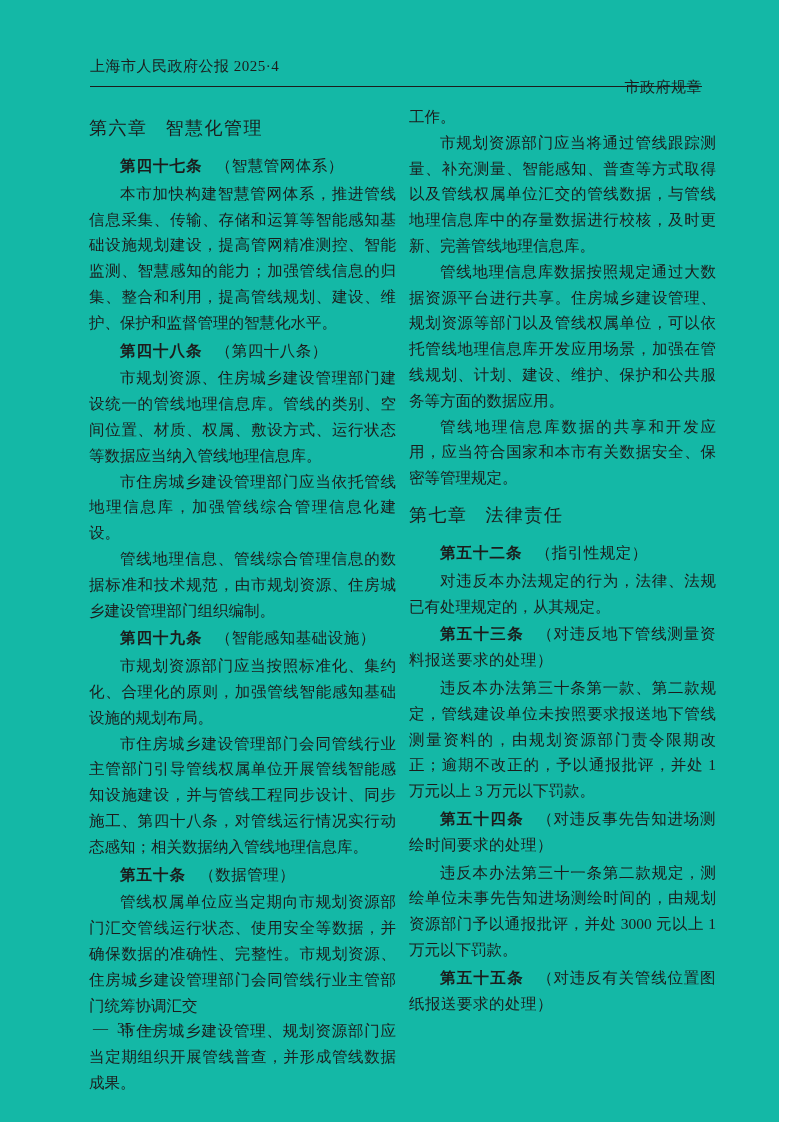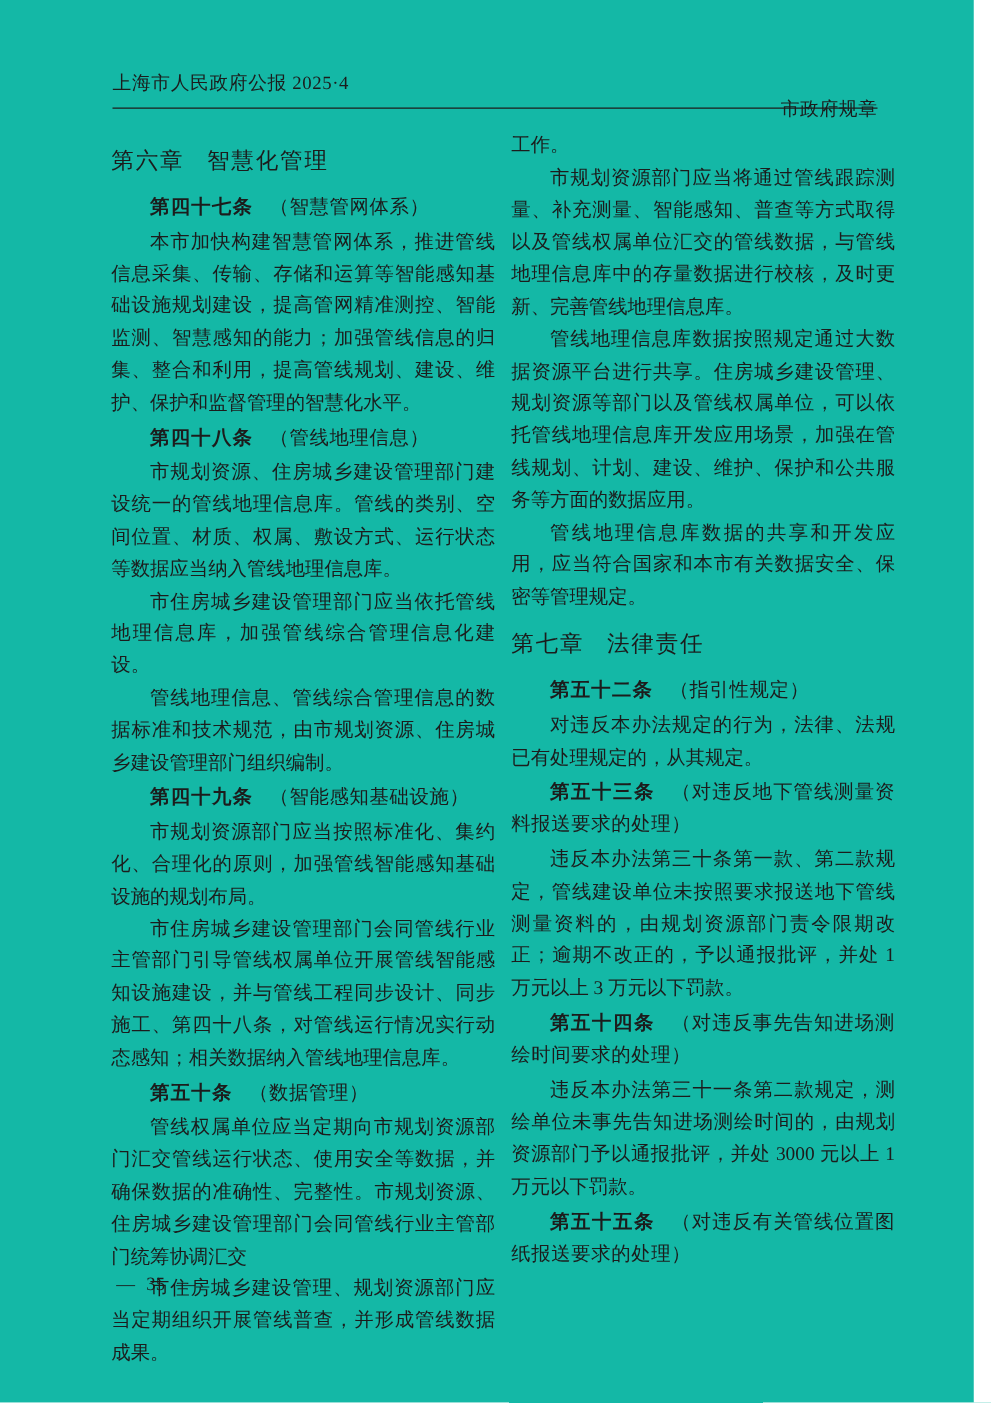--- a/index.html
+++ b/index.html
@@ -88,21 +88,21 @@
   <div class="header-left">上海市人民政府公报 2025·4</div>
 
   <div class="header-right">市政府规章</div>
 
   <div class="header-rule"></div>
 
   <div class="col col-left" id="col-left">
       <h2 class="chapter"><span class="ch-num">第六章</span><span class="ch-title">智慧化管理</span></h2>
       <p class="article"><span class="art-num">第四十七条</span><span class="art-title">（智慧管网体系）</span></p>
       <p class="para">本市加快构建智慧管网体系，推进管线信息采集、传输、存储和运算等智能感知基础设施规划建设，提高管网精准测控、智能监测、智慧感知的能力；加强管线信息的归集、整合和利用，提高管线规划、建设、维护、保护和监督管理的智慧化水平。</p>
-      <p class="article"><span class="art-num">第四十八条</span><span class="art-title">（管线地理信息）</span></p>
+      <p class="article"><span class="art-num">第四十八条</span><span class="art-title">（第四十八条）</span></p>
       <p class="para">市规划资源、住房城乡建设管理部门建设统一的管线地理信息库。管线的类别、空间位置、材质、权属、敷设方式、运行状态等数据应当纳入管线地理信息库。</p>
       <p class="para">市住房城乡建设管理部门应当依托管线地理信息库，加强管线综合管理信息化建设。</p>
       <p class="para">管线地理信息、管线综合管理信息的数据标准和技术规范，由市规划资源、住房城乡建设管理部门组织编制。</p>
       <p class="article"><span class="art-num">第四十九条</span><span class="art-title">（智能感知基础设施）</span></p>
       <p class="para">市规划资源部门应当按照标准化、集约化、合理化的原则，加强管线智能感知基础设施的规划布局。</p>
       <p class="para">市住房城乡建设管理部门会同管线行业主管部门引导管线权属单位开展管线智能感知设施建设，并与管线工程同步设计、同步施工、第四十八条，对管线运行情况实行动态感知；相关数据纳入管线地理信息库。</p>
       <p class="article"><span class="art-num">第五十条</span><span class="art-title">（数据管理）</span></p>
       <p class="para">管线权属单位应当定期向市规划资源部门汇交管线运行状态、使用安全等数据，并确保数据的准确性、完整性。市规划资源、住房城乡建设管理部门会同管线行业主管部门统筹协调汇交</p>
       <p class="para">市住房城乡建设管理、规划资源部门应当定期组织开展管线普查，并形成管线数据成果。</p>
     </div>

